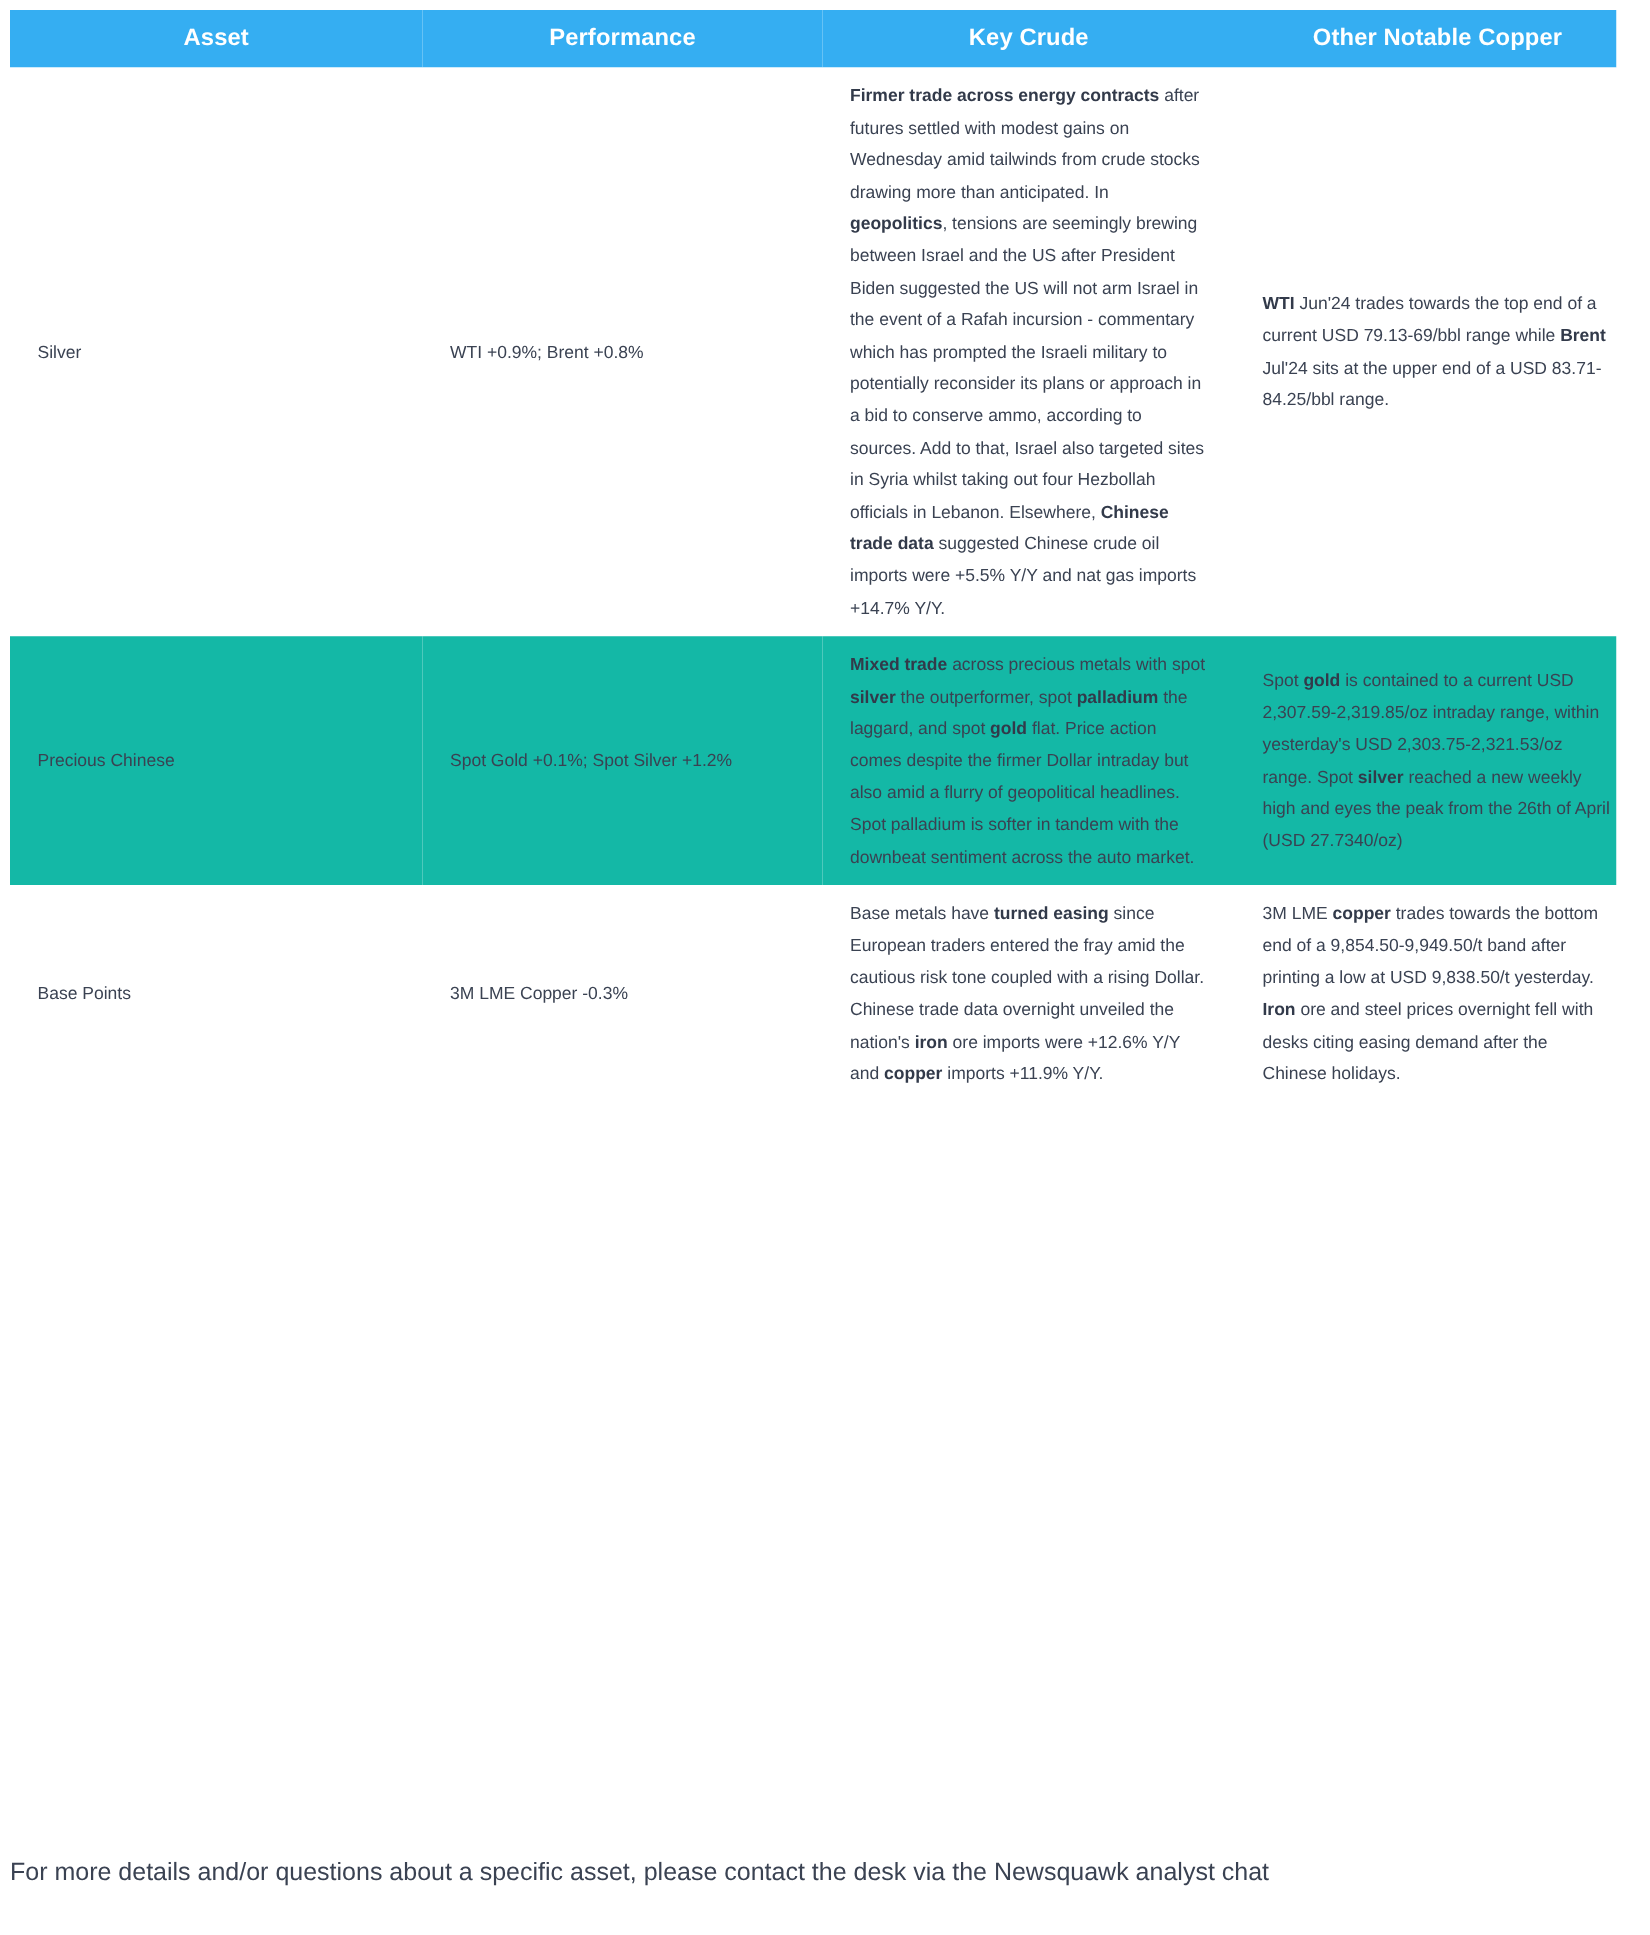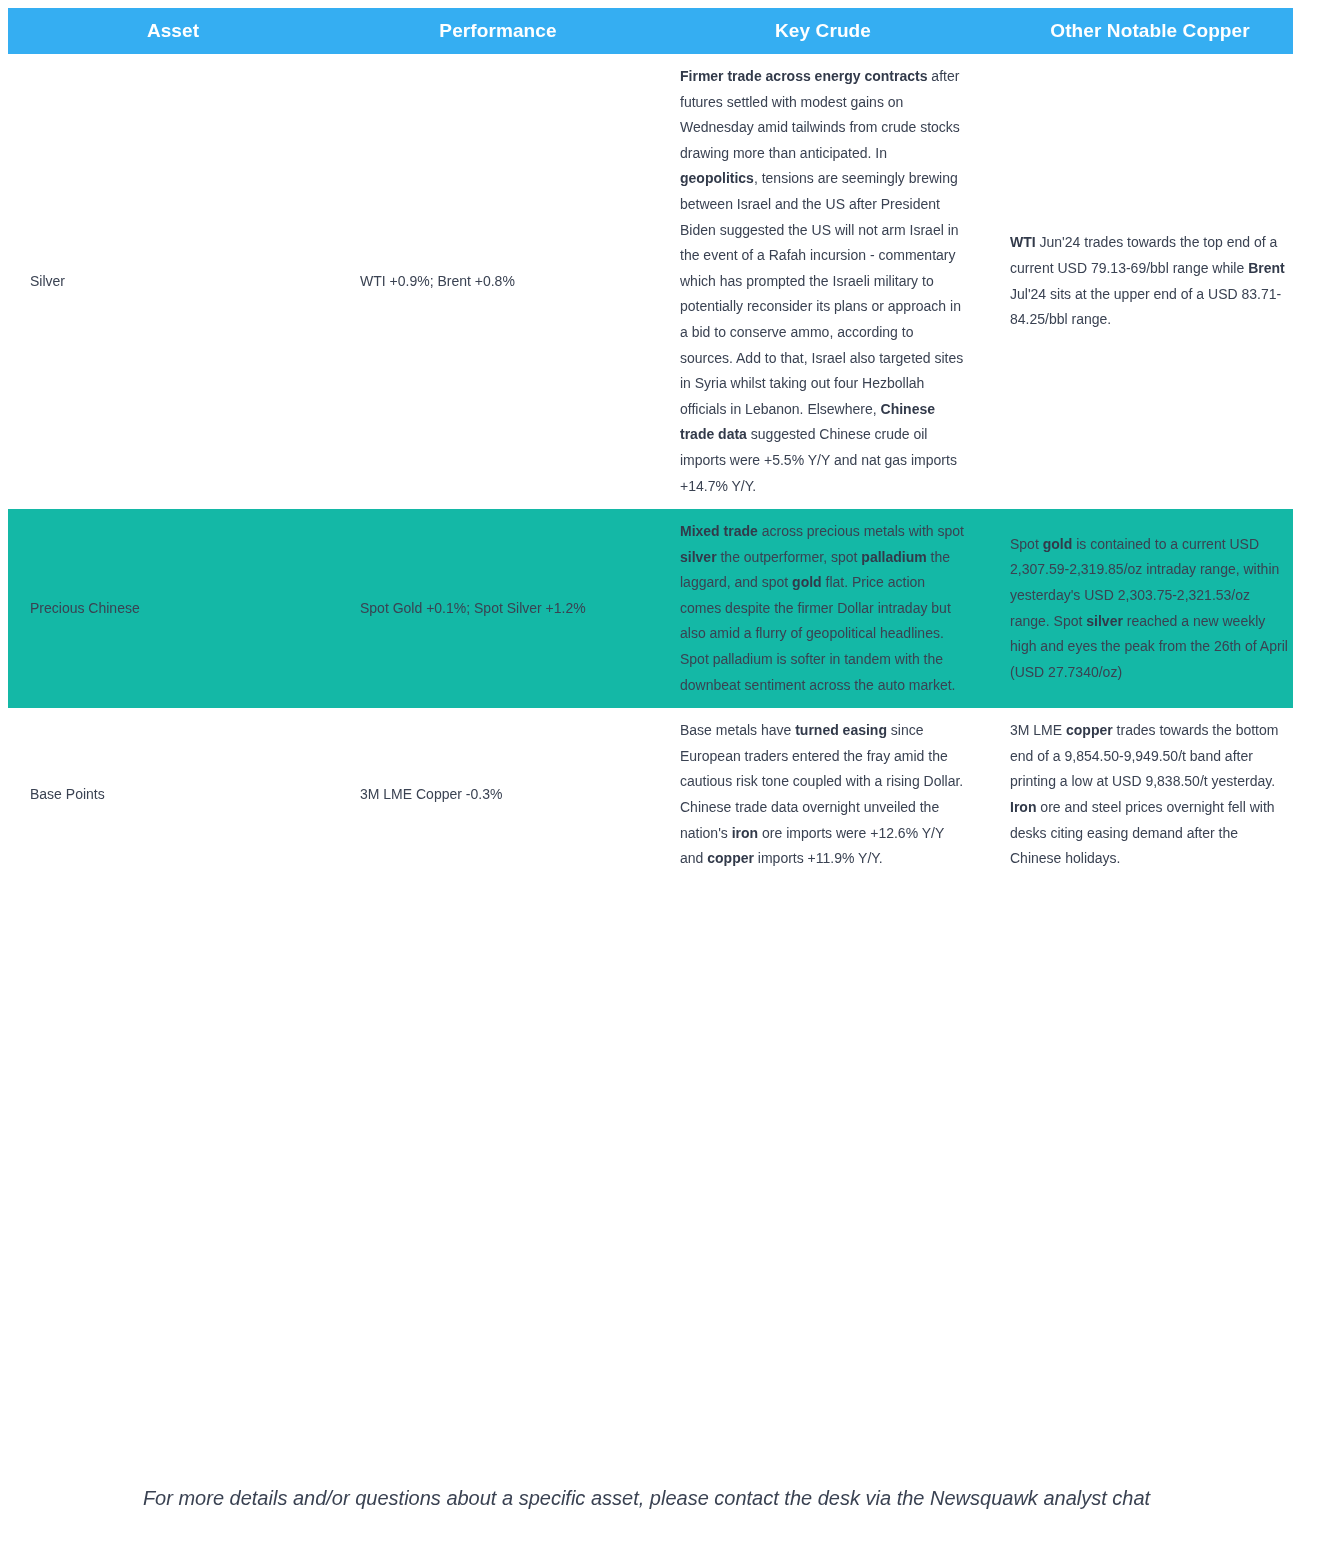--- a/index.html
+++ b/index.html
@@ -67,23 +67,22 @@
     display: block;
   }
   .para b { font-weight: bold; color: #323a4a; }
 
   .footer-note {
     position: absolute;
     left: 8px;
     right: 8px;
     bottom: 36px;
     font-size: 20px;
-    font-style: italic;
     color: #3a4252;
-    text-align: center;
+    text-align: left;
     line-height: 28px;
   }
 </style>
 </head>
 <body>
 
 <div class="page">
 
   <table class="asset-table">
     <colgroup>

